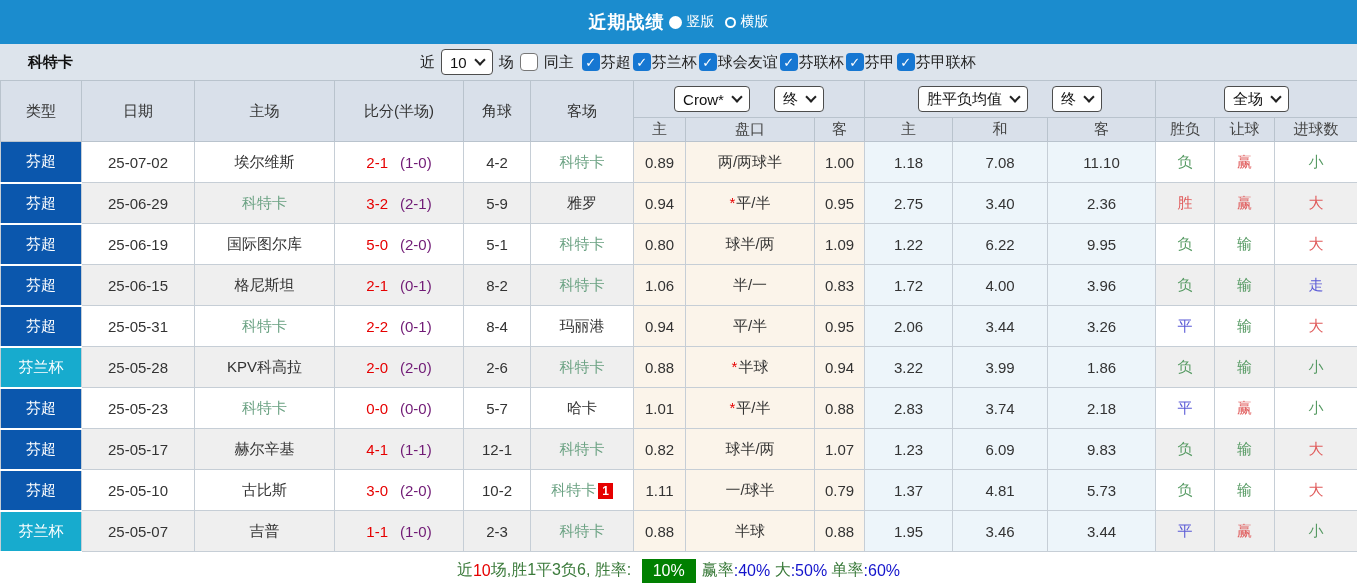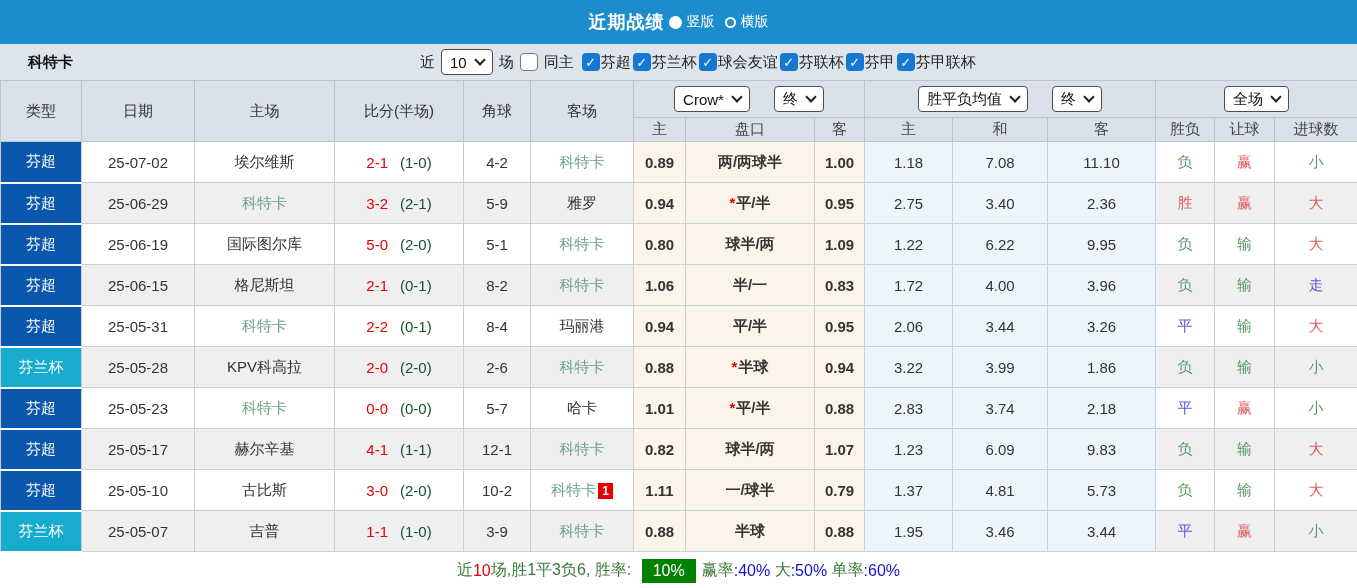--- a/index.html
+++ b/index.html
@@ -39,25 +39,25 @@
   thead th{background:#d9e0ea;color:#333;font-weight:normal;font-size:15px;border-color:#b9c3cd;}
   tr.hA th{height:37px;}
   tr.hB th{height:24px;font-size:15px;color:#444;}
   .th-group{background:#d9e0ea;}
   .sel-wrap{display:flex;align-items:flex-end;justify-content:center;gap:24px;}
   tbody td{height:41px;font-size:15px;color:#333;background:#fff;}
   tr.even td{background:#efefef;}
   td.td-type{color:#fff;font-size:15px;border-bottom:2px solid #fff;border-top:0;}
   td.td-type.super{background:var(--league-super);}
   td.td-type.cup{background:var(--league-cup);}
-  td.td-odd, td.td-handicap{background:#fbf4ea !important;font-weight:bold;}
+  td.td-odd, td.td-handicap{background:#fbf4ea !important;}
   td.td-avg{background:#edf5fa !important;}
   .team-green{color:var(--team-green);}
   .score-main{color:var(--score-red);}
-  .score-half{color:#14532d;margin-left:12px;}
+  .score-half{color:#701a75;margin-left:12px;}
   .star{color:#e60000;margin-right:1px;}
   .c-red{color:var(--pos-red);}
   .c-green{color:var(--neg-green);}
   .c-blue{color:var(--neu-blue);}
   .badge{display:inline-block;background:#e60000;color:#fff;font-size:12px;font-weight:bold;padding:1px 4px;margin-left:2px;line-height:1.2;}
 
   
   .summary{height:36px;display:flex;align-items:center;justify-content:center;font-size:16px;background:#fff;}
   .seg{white-space:pre;}
   .seg.green{color:var(--summary-green);}
@@ -338,21 +338,21 @@
           <td class="td-avg">5.73</td>
           <td class="td-res c-green">负</td>
           <td class="td-res c-green">输</td>
           <td class="td-res c-red">大</td>
         </tr>
         <tr class="even">
           <td class="td-type cup">芬兰杯</td>
           <td class="td-date">25-05-07</td>
           <td class="td-team">吉普</td>
           <td class="td-score"><span class="score-main">1-1</span><span class="score-half">(1-0)</span></td>
-          <td class="td-corner">3-9</td>
+          <td class="td-corner">2-3</td>
           <td class="td-team team-green"><span>科特卡</span></td>
           <td class="td-odd">0.88</td>
           <td class="td-handicap"><span>半球</span></td>
           <td class="td-odd">0.88</td>
           <td class="td-avg">1.95</td>
           <td class="td-avg">3.46</td>
           <td class="td-avg">3.44</td>
           <td class="td-res c-blue">平</td>
           <td class="td-res c-red">赢</td>
           <td class="td-res c-green">小</td>

